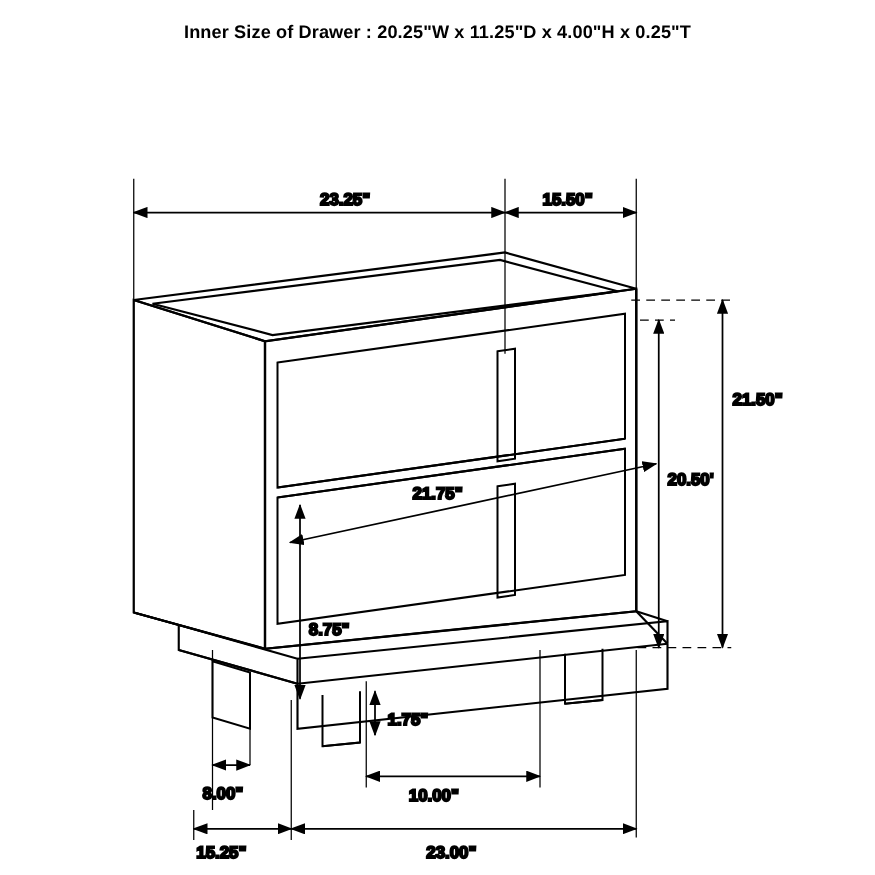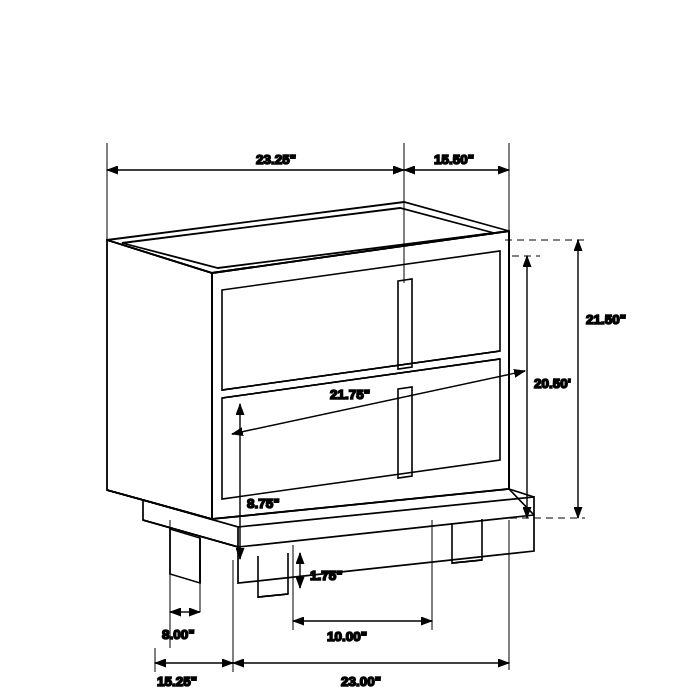--- a/index.html
+++ b/index.html
@@ -40,20 +40,21 @@
     font-size: 13.5px;
     font-weight: bold;
     fill: #000;
   }
 </style>
 </head>
 <body>
 
 <div id="stage">
 
+  <div class="title">Inner Size of Drawer : 20.25"W x 11.25"D x 4.00"H x 0.25"T</div>
 
   <svg class="diagram" width="700" height="700" viewBox="0 0 700 700" stroke="#000" fill="none" stroke-width="1.6" stroke-linejoin="miter" stroke-linecap="butt">
 
     <g stroke-width="1">
       <line x1="107" y1="143" x2="107" y2="240"></line>
       <line x1="404" y1="143" x2="404" y2="283"></line>
       <line x1="509" y1="143" x2="509" y2="240"></line>
       <line x1="170" y1="520" x2="170" y2="648"></line>
       <line x1="200" y1="560" x2="200" y2="612"></line>
       <line x1="233" y1="560" x2="233" y2="648"></line>

